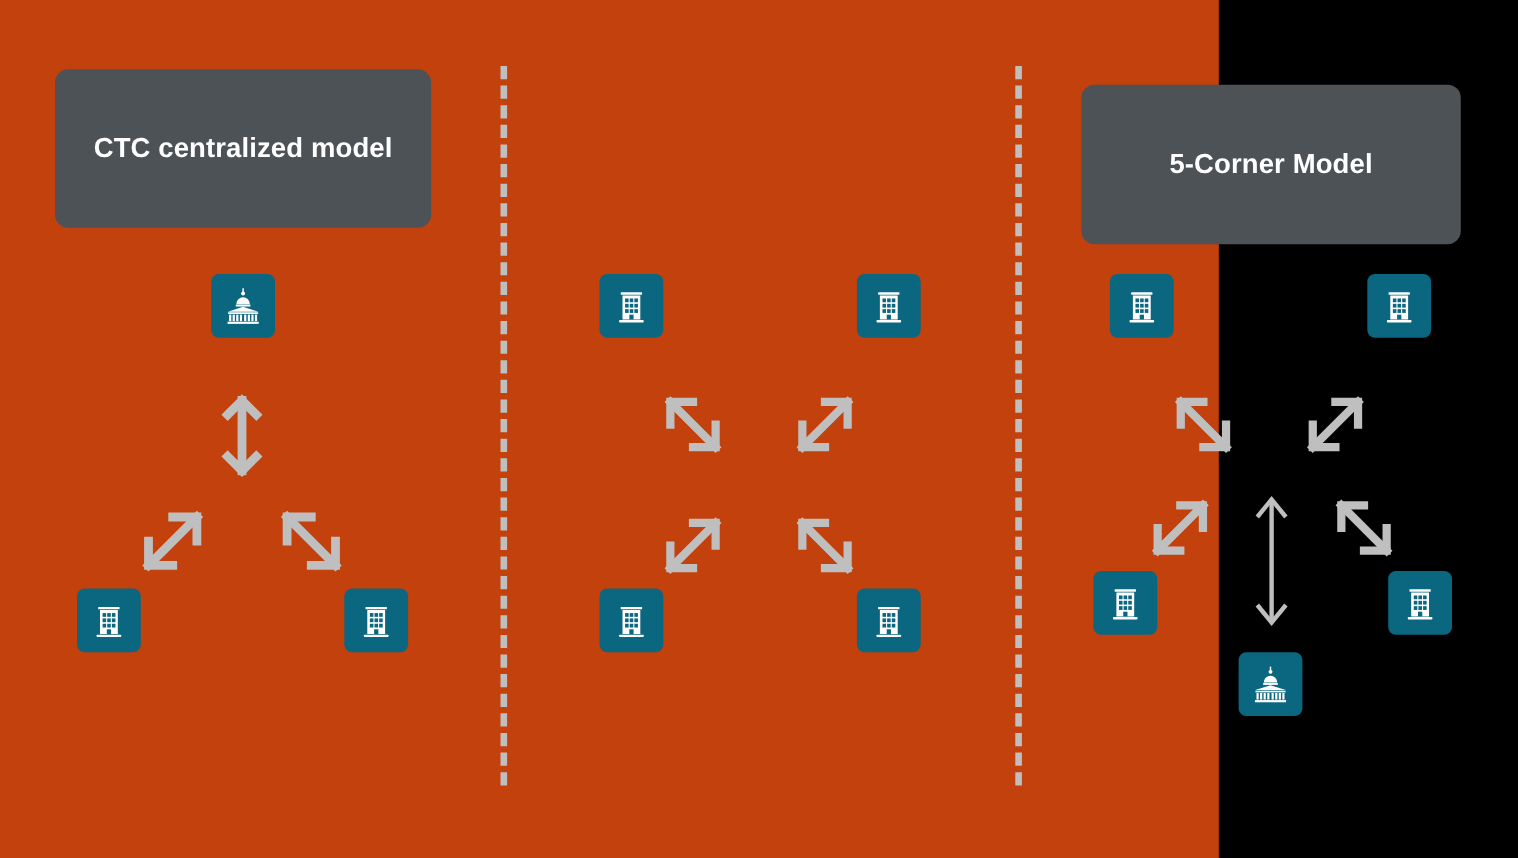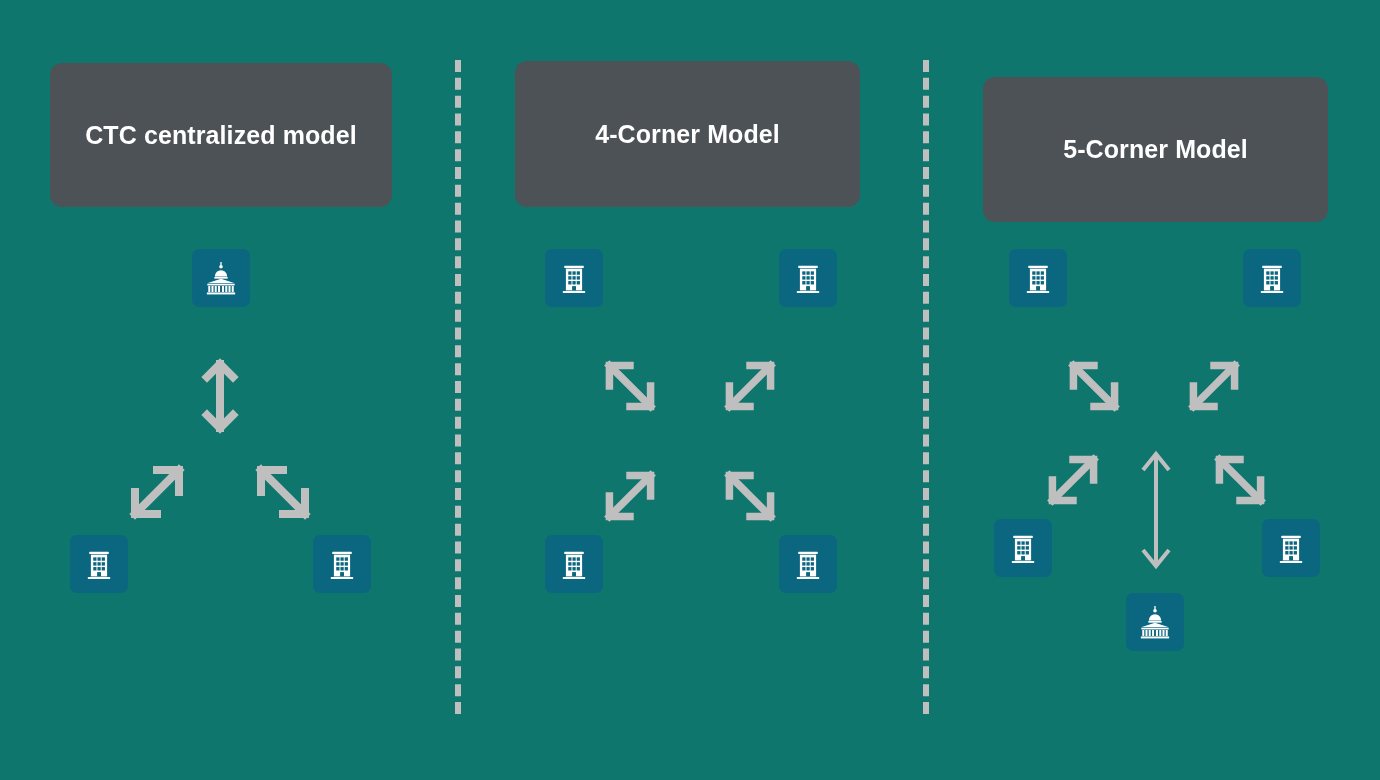--- a/index.html
+++ b/index.html
@@ -12,23 +12,23 @@
     overflow: hidden;
   }
 
   body {
     font-family: "Liberation Sans", sans-serif;
     position: relative;
   }
 
   .canvas {
     position: relative;
-    width: 1380px;
+    width: 1108px;
     height: 780px;
-    background: #0f766e;
+    background: #c2410c;
   }
 
   
   .panel-header {
     position: absolute;
     background: #4d5257;
     border-radius: 12px;
     display: flex;
     align-items: center;
     justify-content: center;
@@ -109,23 +109,20 @@
 </style>
 </head>
 <body>
 
 <div class="canvas">
 
   <div class="panel-header" id="header-ctc">
     <div class="panel-header-title">CTC centralized model</div>
   </div>
 
-  <div class="panel-header" id="header-4c">
-    <div class="panel-header-title">4-Corner Model</div>
-  </div>
 
   <div class="panel-header" id="header-5c">
     <div class="panel-header-title">5-Corner Model</div>
   </div>
 
   <div class="divider" id="divider-1"></div>
   <div class="divider" id="divider-2"></div>
 
   <div class="entity" id="ctc-gov">
     <span>

